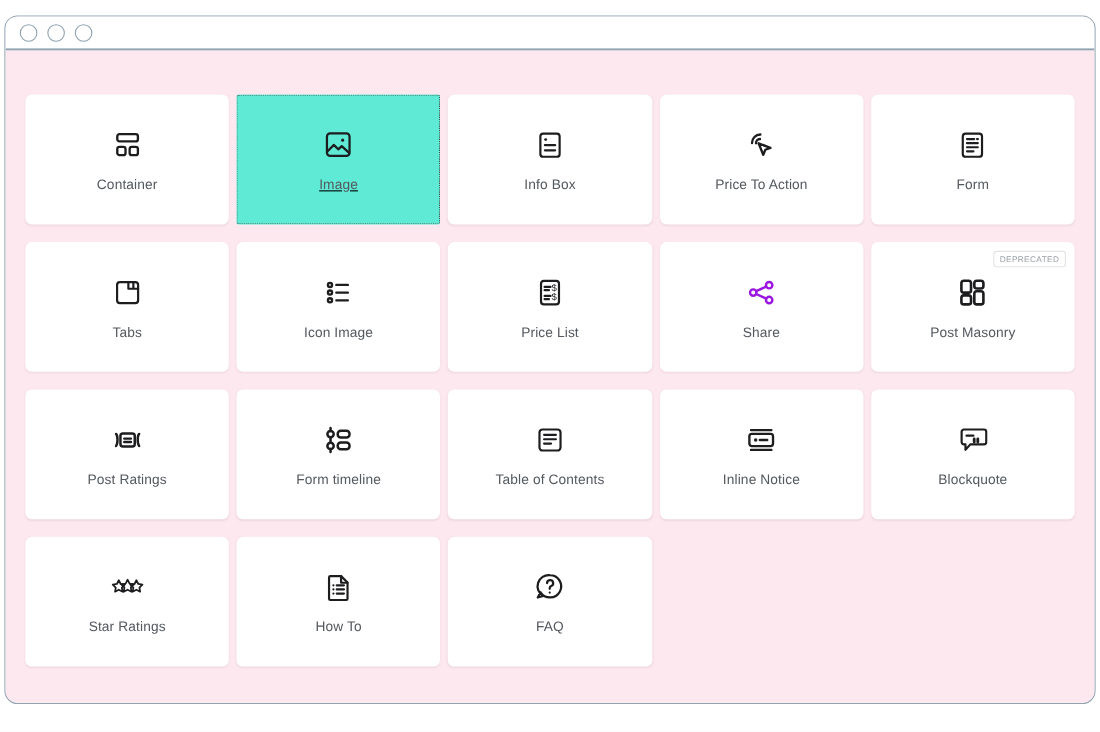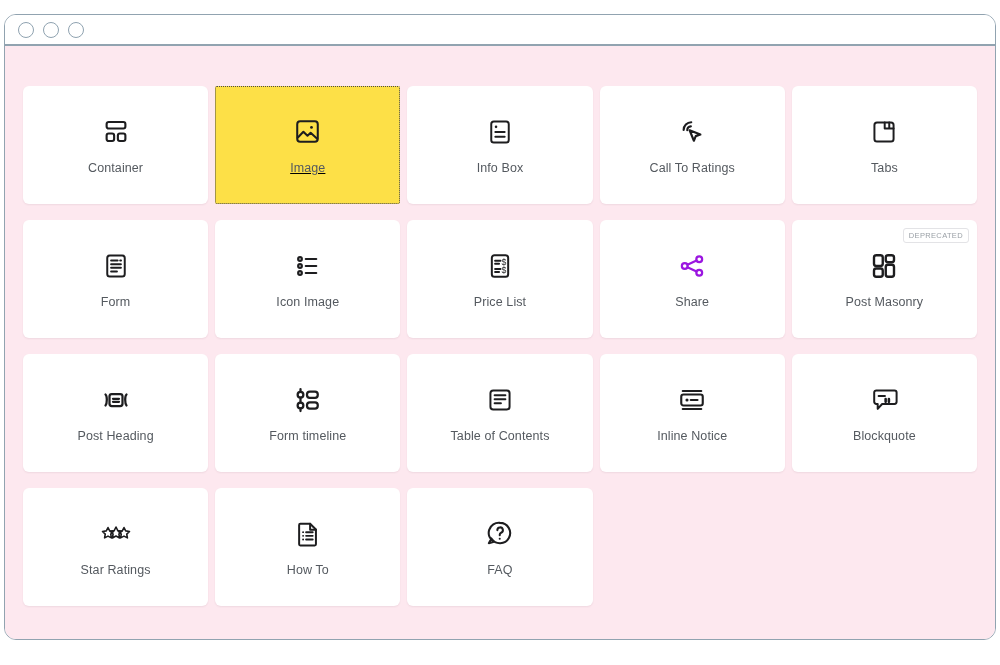--- a/index.html
+++ b/index.html
@@ -61,21 +61,21 @@
     height: 118px;
     display: flex;
     flex-direction: column;
     align-items: center;
     justify-content: center;
     gap: 12px;
     box-shadow: 0 1px 2px rgba(60,20,40,0.07);
     cursor: pointer;
   }
   .widget-card.selected {
-    background: #fde047;
+    background: #5eead4;
     box-shadow: none;
     border-radius: 2px;
     outline: 1.5px dotted #4a4a4a;
     outline-offset: -1px;
     text-decoration: underline;
   }
 
   .widget-icon {
     width: 34px; height: 34px;
     display: flex; align-items: center; justify-content: center;
@@ -150,39 +150,39 @@
           <span class="widget-label">Info Box</span>
         </div>
         <div class="widget-card">
           <span class="widget-icon">
             <svg width="30" height="30" viewBox="0 0 24 24" fill="none" stroke="currentColor" stroke-width="1.7" stroke-linecap="round" stroke-linejoin="round">
               <path d="M11.4 4.2a6.2 6.2 0 0 0-6.1 6.2"></path>
               <path d="M11.1 7.5a3.1 3.1 0 0 0-2.9 3.1"></path>
               <path d="M10.1 10.6l8.6 3.4-3.7 1.3-1.5 3.7z" fill="none"></path>
             </svg>
           </span>
-          <span class="widget-label">Call To Ratings</span>
+          <span class="widget-label">Price To Action</span>
+        </div>
+        <div class="widget-card">
+          <span class="widget-icon">
+            <svg width="28" height="28" viewBox="0 0 24 24" fill="none" stroke="currentColor" stroke-width="1.7" stroke-linecap="round" stroke-linejoin="round">
+              <rect x="4.5" y="3" width="15" height="18" rx="2.2"></rect>
+              <path d="M7.8 7.2h5.6M15.6 7.2h.7M7.8 10.4h8.4M7.8 13.6h8.4M7.8 16.8h5"></path>
+            </svg>
+          </span>
+          <span class="widget-label">Form</span>
         </div>
         <div class="widget-card">
           <span class="widget-icon">
             <svg width="28" height="28" viewBox="0 0 24 24" fill="none" stroke="currentColor" stroke-width="1.7" stroke-linecap="round" stroke-linejoin="round">
               <rect x="3.8" y="3.8" width="16.4" height="16.4" rx="2.2"></rect>
               <path d="M12.6 3.9v5.1h7.6M16.5 3.9v5.1"></path>
             </svg>
           </span>
           <span class="widget-label">Tabs</span>
-        </div>
-        <div class="widget-card">
-          <span class="widget-icon">
-            <svg width="28" height="28" viewBox="0 0 24 24" fill="none" stroke="currentColor" stroke-width="1.7" stroke-linecap="round" stroke-linejoin="round">
-              <rect x="4.5" y="3" width="15" height="18" rx="2.2"></rect>
-              <path d="M7.8 7.2h5.6M15.6 7.2h.7M7.8 10.4h8.4M7.8 13.6h8.4M7.8 16.8h5"></path>
-            </svg>
-          </span>
-          <span class="widget-label">Form</span>
         </div>
         <div class="widget-card">
           <span class="widget-icon">
             <svg width="30" height="30" viewBox="0 0 24 24" fill="none" stroke="currentColor" stroke-width="1.7" stroke-linecap="round" stroke-linejoin="round">
               <circle cx="5.6" cy="6.4" r="1.5"></circle>
               <circle cx="5.6" cy="12" r="1.5"></circle>
               <circle cx="5.6" cy="17.6" r="1.5"></circle>
               <path d="M10.2 6.4h8.4M10.2 12h8.4M10.2 17.6h8.4"></path>
             </svg>
           </span>
@@ -224,21 +224,21 @@
         </div>
         <div class="widget-card">
           <span class="widget-icon">
             <svg width="30" height="30" viewBox="0 0 24 24" fill="none" stroke="currentColor" stroke-width="1.8" stroke-linecap="round" stroke-linejoin="round">
               <rect x="6.8" y="7.2" width="10.4" height="9.6" rx="1.8"></rect>
               <path d="M9.6 11h4.8M9.6 13.4h4.8"></path>
               <path d="M3.6 7.6c1.4 1.3 1.4 7.2 0 8.8"></path>
               <path d="M20.4 7.6c-1.4 1.3-1.4 7.2 0 8.8"></path>
             </svg>
           </span>
-          <span class="widget-label">Post Heading</span>
+          <span class="widget-label">Post Ratings</span>
         </div>
         <div class="widget-card">
           <span class="widget-icon">
             <svg width="30" height="30" viewBox="0 0 24 24" fill="none" stroke="currentColor" stroke-width="1.8" stroke-linecap="round" stroke-linejoin="round">
               <path d="M6 3.2v2.2M6 10v4M6 18.6v2.2"></path>
               <circle cx="6" cy="7.7" r="2.3"></circle>
               <circle cx="6" cy="16.3" r="2.3"></circle>
               <rect x="11.2" y="5.2" width="8.6" height="5" rx="2.2"></rect>
               <rect x="11.2" y="13.8" width="8.6" height="5" rx="2.2"></rect>
             </svg>

